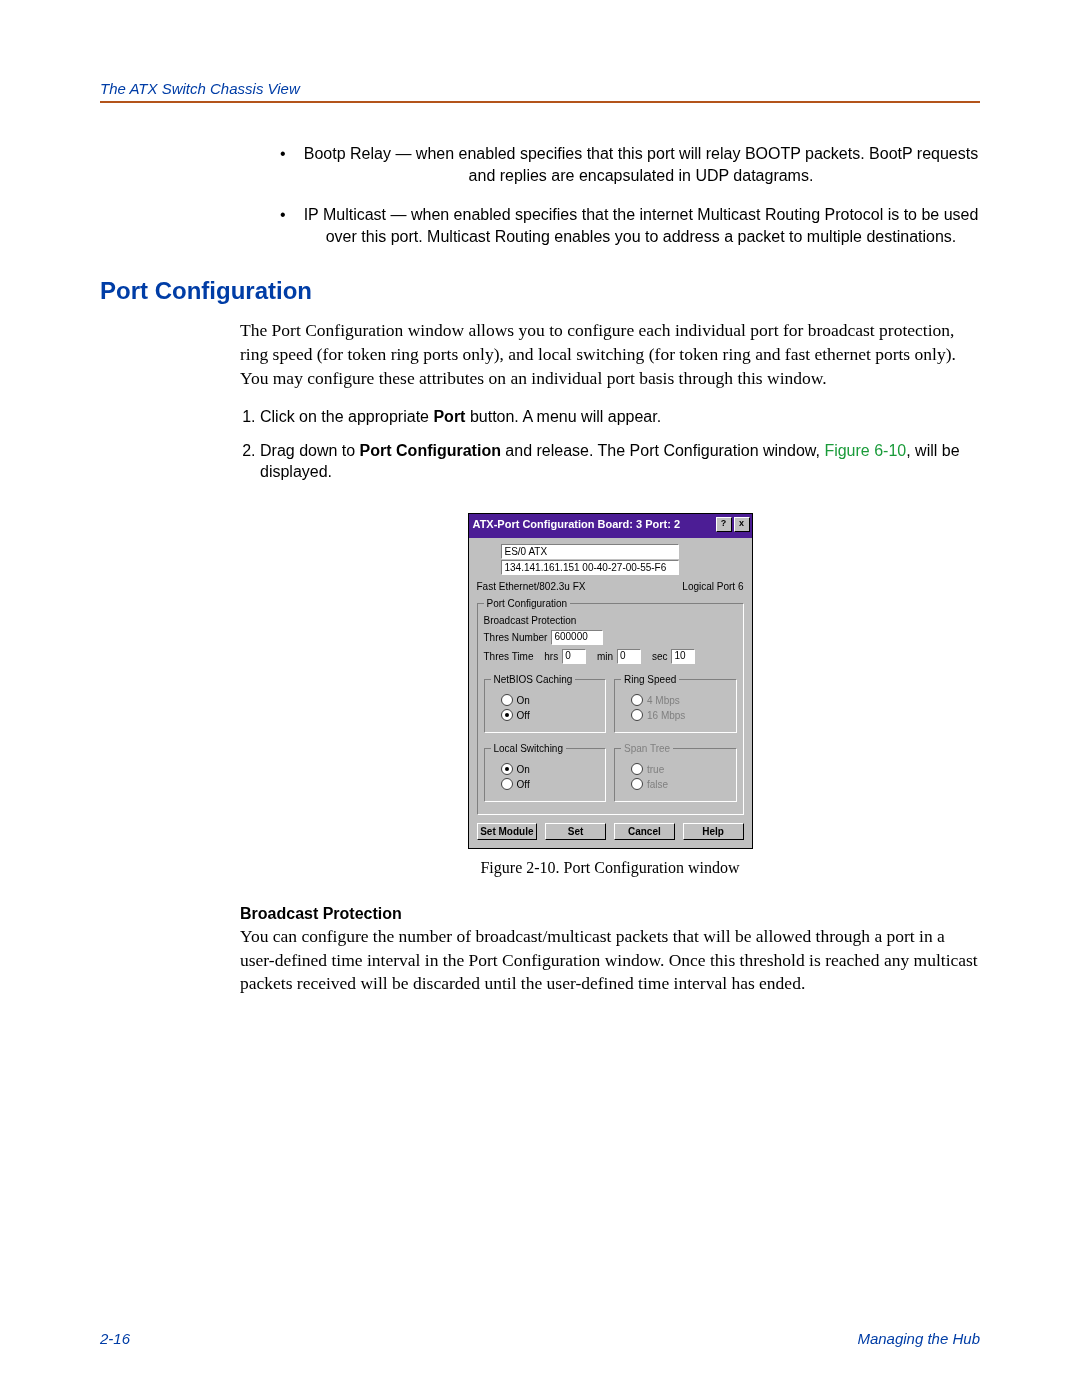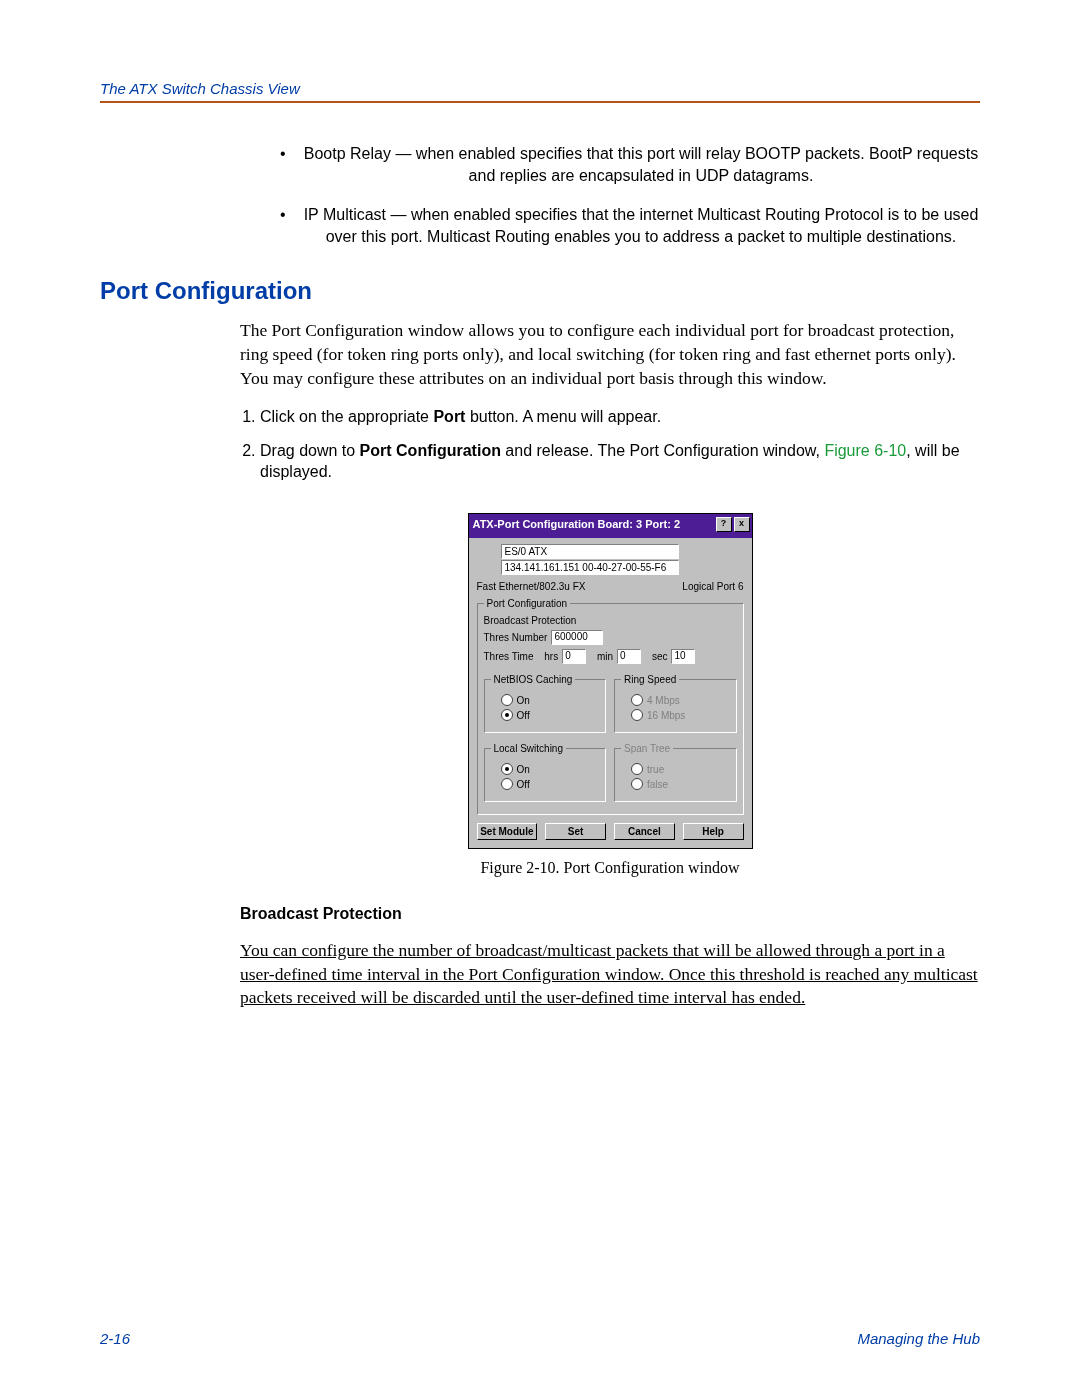--- a/index.html
+++ b/index.html
@@ -295,21 +295,21 @@
             <div class="btn9x">Cancel</div>
             <div class="btn9x">Help</div>
           </div>
         </div>
       </div>
     </div>
 
     <div class="fig-caption">Figure 2-10. Port Configuration window</div>
 
     <div class="sans-bold">Broadcast Protection</div>
-    <p class="serif-para" style="margin-top:16px;text-decoration:underline;">You can configure the number of broadcast/multicast packets that will be allowed through a port in a user-defined time interval in the Port Configuration window. Once this threshold is reached any multicast packets received will be discarded until the user-defined time interval has ended.</p>
+    <p class="serif-para" style="margin-top:2px;">You can configure the number of broadcast/multicast packets that will be allowed through a port in a user-defined time interval in the Port Configuration window. Once this threshold is reached any multicast packets received will be discarded until the user-defined time interval has ended.</p>
   </div>
 
   <div class="footer">
     <span>2-16</span>
     <span>Managing the Hub</span>
   </div>
 
 </div>
 
 </body></html>

